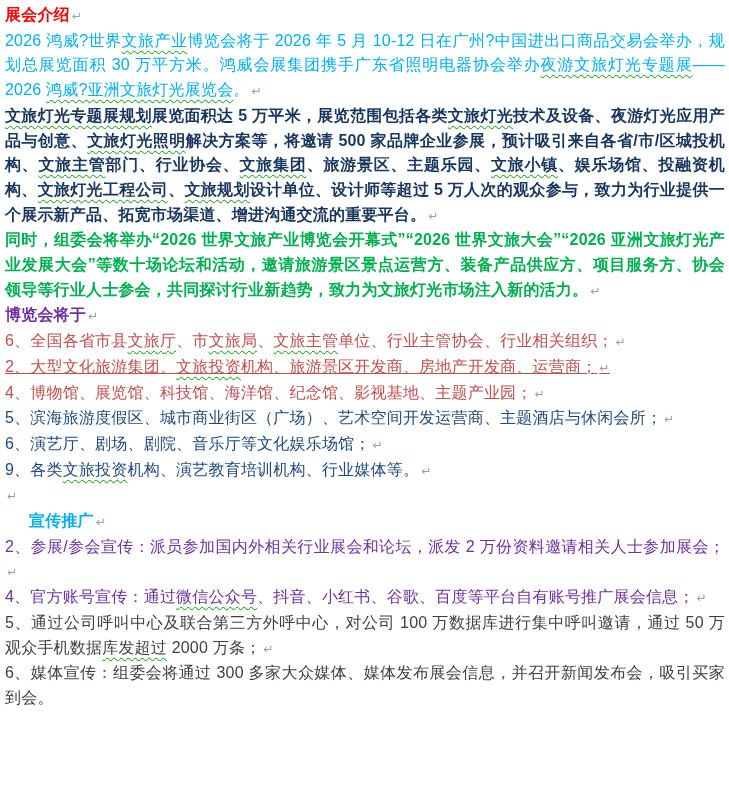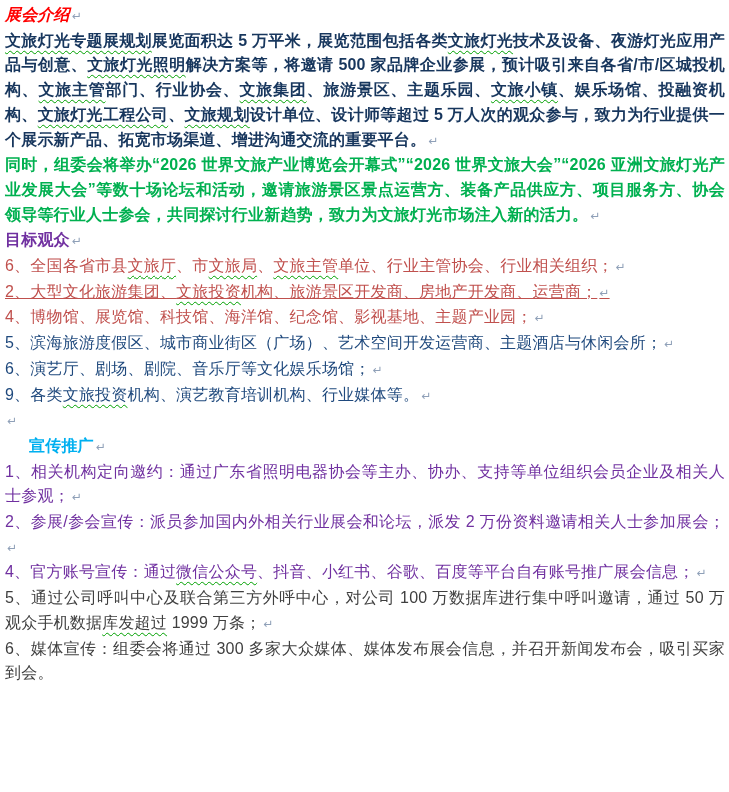--- a/index.html
+++ b/index.html
@@ -25,30 +25,30 @@
   }
   .pilcrow{
     color:#8FA0B8;font-size:12px;margin-left:2px;font-weight:normal;
   }
   .spacer-line{min-height:24.7px;}
 </style>
 </head>
 <body>
 
 <div class="doc">
-  <div class="heading bold" style="color: rgb(255, 0, 0); font-style: italic;"><span>展会介绍</span><span class="pilcrow">↵</span></div>
+  <div class="heading bold" style="color: rgb(255, 0, 0);"><span>展会介绍</span><span class="pilcrow">↵</span></div>
+  <div class="para" style="color: rgb(0, 176, 240);"><span>2026 鸿威?世界</span><span class="squiggle">文旅产业</span><span>博览会将于 2026 年 5 月 10-12 日在广州?中国进出口商品交易会举办，规划总展览面积 30 万平方米。鸿威会展集团携手广东省照明电器协会举办</span><span class="squiggle">夜游文旅灯光专题展</span><span>——2026 </span><span class="squiggle">鸿威?亚洲文旅灯光展览会</span><span>。</span><span class="pilcrow">↵</span></div>
   <div class="para bold" style="color: rgb(23, 54, 93);"><span class="squiggle">文旅灯光专题展规划</span><span>展览面积达 5 万平米，展览范围包括各类</span><span class="squiggle">文旅灯光</span><span>技术及设备、夜游灯光应用产品与创意、</span><span class="squiggle">文旅灯光照明</span><span>解决方案等，将邀请 500 家品牌企业参展，预计吸引来自各省/市/区城投机构、</span><span class="squiggle">文旅主管</span><span>部门、行业协会、</span><span class="squiggle">文旅集团</span><span>、旅游景区、主题乐园、</span><span class="squiggle">文旅小镇</span><span>、娱乐场馆、投融资机构、</span><span class="squiggle">文旅灯光工程公司</span><span>、</span><span class="squiggle">文旅规划</span><span>设计单位、设计师等超过 5 万人次的观众参与，致力为行业提供一个展示新产品、拓宽市场渠道、增进沟通交流的重要平台。</span><span class="pilcrow">↵</span></div>
   <div class="para bold" style="color: rgb(0, 176, 80);"><span>同时，组委会将举办“2026 世界文旅产业博览会开幕式”“2026 世界文旅大会”“2026 亚洲文旅灯光产业发展大会”等数十场论坛和活动，邀请旅游景区景点运营方、装备产品供应方、项目服务方、协会领导等行业人士参会，共同探讨行业新趋势，致力为文旅灯光市场注入新的活力。</span><span class="pilcrow">↵</span></div>
-  <div class="heading bold" style="color: rgb(112, 48, 160);"><span>目标观众</span><span class="pilcrow">↵</span></div>
+  <div class="heading bold" style="color: rgb(112, 48, 160);"><span>博览会将于</span><span class="pilcrow">↵</span></div>
   <div class="para" style="color: rgb(192, 80, 77);"><span>6、全国各省市县</span><span class="squiggle">文旅厅</span><span>、市</span><span class="squiggle">文旅局</span><span>、</span><span class="squiggle">文旅主管</span><span>单位、行业主管协会、行业相关组织；</span><span class="pilcrow">↵</span></div>
   <div class="para" style="color: rgb(192, 80, 77); text-decoration: underline;"><span>2、大型文化旅游集团、</span><span class="squiggle">文旅投资</span><span>机构、旅游景区开发商、房地产开发商、运营商；</span><span class="pilcrow">↵</span></div>
   <div class="para" style="color: rgb(192, 80, 77);"><span>4、博物馆、展览馆、科技馆、海洋馆、纪念馆、影视基地、主题产业园；</span><span class="pilcrow">↵</span></div>
   <div class="para" style="color: rgb(31, 73, 125);"><span>5、滨海旅游度假区、城市商业街区（广场）、艺术空间开发运营商、主题酒店与休闲会所；</span><span class="pilcrow">↵</span></div>
   <div class="para" style="color: rgb(31, 73, 125);"><span>6、演艺厅、剧场、剧院、音乐厅等文化娱乐场馆；</span><span class="pilcrow">↵</span></div>
   <div class="para" style="color: rgb(31, 73, 125);"><span>9、各类</span><span class="squiggle">文旅投资</span><span>机构、演艺教育培训机构、行业媒体等。</span><span class="pilcrow">↵</span></div>
   <div class="para spacer-line" style="color: rgb(143, 160, 184);"><span class="pilcrow">↵</span></div>
   <div class="heading bold" style="color: rgb(0, 176, 240); margin-left: 24px;"><span>宣传推广</span><span class="pilcrow">↵</span></div>
-  <div class="para" style="color: rgb(112, 48, 160);"><span>1、相关机构定向邀约：通过广东省照明电器协会等主办、协办、支持等单位组织会员企业及相关人士参观；</span><span class="pilcrow">↵</span></div>
   <div class="para" style="color: rgb(112, 48, 160);"><span>2、参展/参会宣传：派员参加国内外相关行业展会和论坛，派发 2 万份资料邀请相关人士参加展会；</span><span class="pilcrow">↵</span></div>
   <div class="para" style="color: rgb(112, 48, 160);"><span>4、官方账号宣传：通过</span><span class="squiggle">微信公众号</span><span>、抖音、小红书、谷歌、百度等平台自有账号推广展会信息；</span><span class="pilcrow">↵</span></div>
-  <div class="para" style="color: rgb(63, 63, 63);"><span>5、通过公司呼叫中心及联合第三方外呼中心，对公司 100 万数据库进行集中呼叫邀请，通过 50 万观众手机数据</span><span class="squiggle">库发超过</span><span> 1999 万条；</span><span class="pilcrow">↵</span></div>
+  <div class="para" style="color: rgb(63, 63, 63);"><span>5、通过公司呼叫中心及联合第三方外呼中心，对公司 100 万数据库进行集中呼叫邀请，通过 50 万观众手机数据</span><span class="squiggle">库发超过</span><span> 2000 万条；</span><span class="pilcrow">↵</span></div>
   <div class="para" style="color: rgb(63, 63, 63);"><span>6、媒体宣传：组委会将通过 300 多家大众媒体、媒体发布展会信息，并召开新闻发布会，吸引买家到会。</span></div>
 </div>
 
 </body></html>

